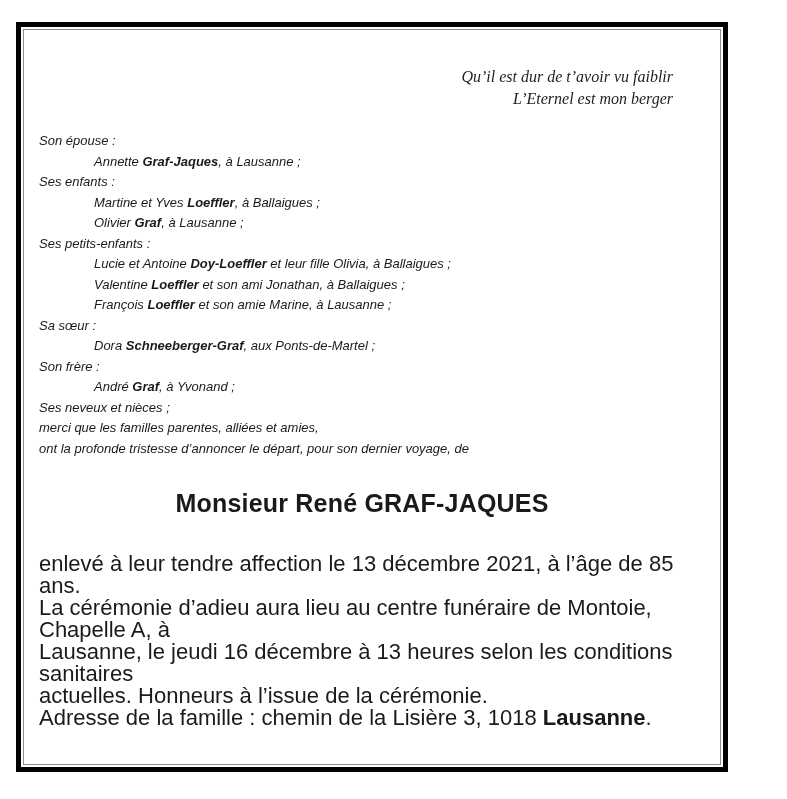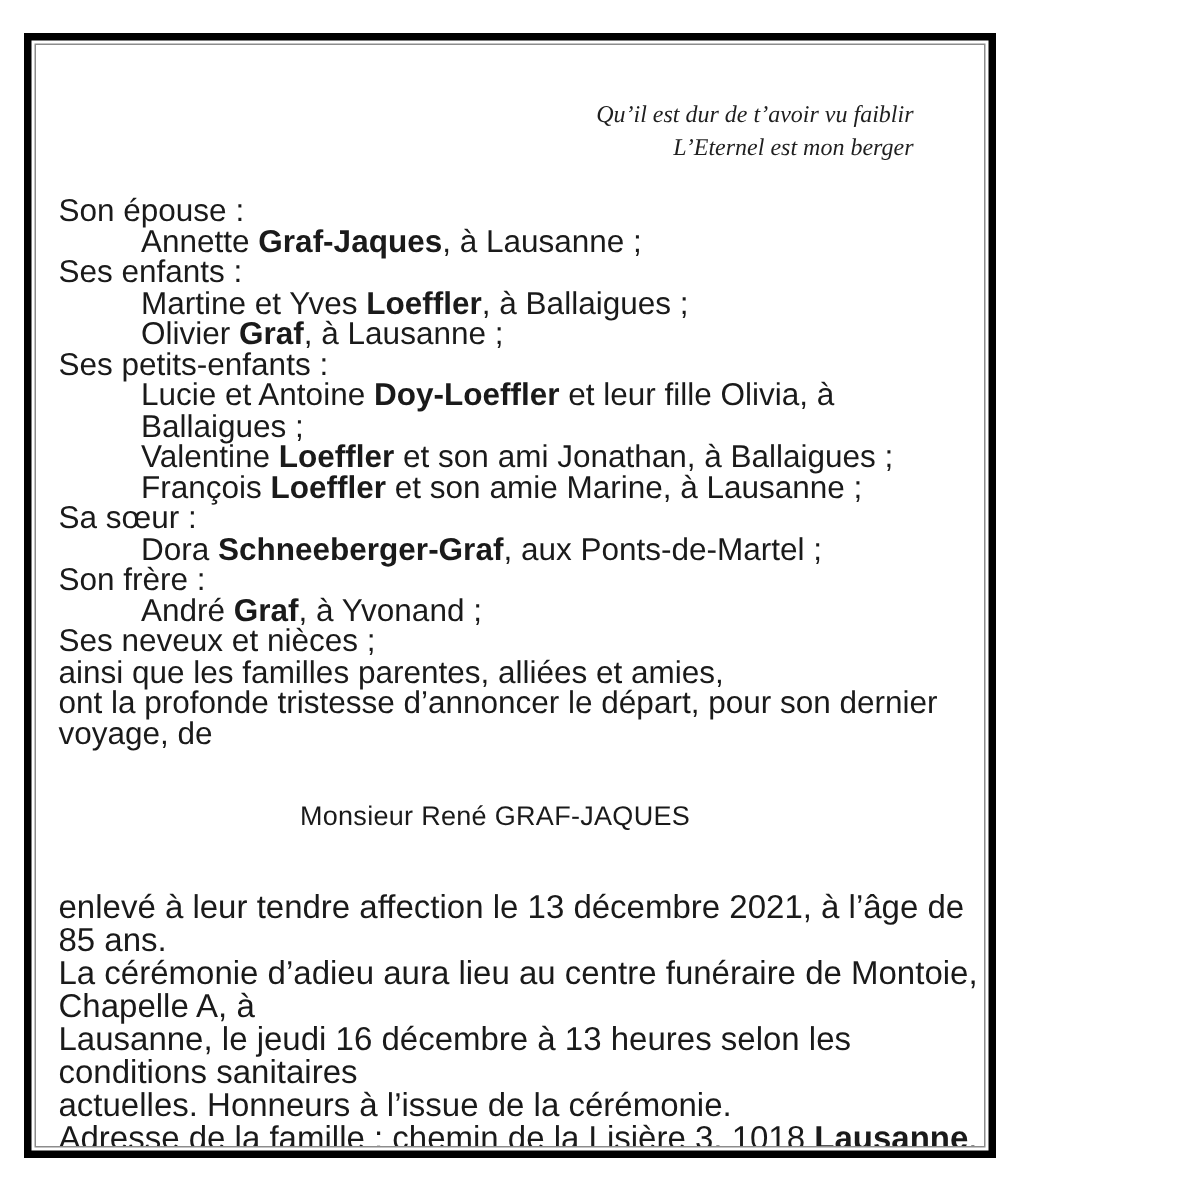--- a/index.html
+++ b/index.html
@@ -11,21 +11,21 @@
     width: 787px;
     height: 799px;
     position: relative;
     font-family: "Liberation Sans", sans-serif;
     color: #1a1a1a;
   }
   .frame-outer {
     position: absolute;
     left: 16px;
     top: 22px;
-    width: 648px;
+    width: 712px;
     height: 750px;
     border: 5px solid #000000;
     box-sizing: border-box;
   }
   .frame-inner {
     position: absolute;
     left: 2px;
     top: 2px;
     right: 2px;
     bottom: 2px;
@@ -36,31 +36,32 @@
     margin: 36px 47px 0 0;
     text-align: right;
     font-family: "Liberation Serif", serif;
     font-style: italic;
     font-size: 16px;
     line-height: 21.5px;
     color: #1f1f1f;
   }
   .family {
     margin: 22px 0 0 15px;
-    font-size: 21px;
+    font-size: 13px;
     line-height: 20.5px;
+    font-style: italic;
   }
   .family .line.indent {
     padding-left: 55px;
   }
   .deceased-name {
     margin: 32px 20px 0 0;
     text-align: center;
-    font-size: 18px;
-    font-weight: normal;
+    font-size: 25px;
+    font-weight: bold;
     line-height: 24px;
     letter-spacing: 0.2px;
   }
   .details {
     margin: 38px 0 13px 15px;
     font-size: 22px;
     line-height: 22px;
   }
   .b {
     font-weight: bold;
@@ -86,21 +87,21 @@
         <div class="line indent"><span>Olivier </span><span class="b">Graf</span><span>, à Lausanne ;</span></div>
         <div class="line"><span>Ses petits-enfants :</span></div>
         <div class="line indent"><span>Lucie et Antoine </span><span class="b">Doy-Loeffler</span><span> et leur fille Olivia, à Ballaigues ;</span></div>
         <div class="line indent"><span>Valentine </span><span class="b">Loeffler</span><span> et son ami Jonathan, à Ballaigues ;</span></div>
         <div class="line indent"><span>François </span><span class="b">Loeffler</span><span> et son amie Marine, à Lausanne ;</span></div>
         <div class="line"><span>Sa sœur :</span></div>
         <div class="line indent"><span>Dora </span><span class="b">Schneeberger-Graf</span><span>, aux Ponts-de-Martel ;</span></div>
         <div class="line"><span>Son frère :</span></div>
         <div class="line indent"><span>André </span><span class="b">Graf</span><span>, à Yvonand ;</span></div>
         <div class="line"><span>Ses neveux et nièces ;</span></div>
-        <div class="line"><span>ainsi que les familles parentes, alliées et amies,</span></div>
+        <div class="line"><span>merci que les familles parentes, alliées et amies,</span></div>
         <div class="line"><span>ont la profonde tristesse d’annoncer le départ, pour son dernier voyage, de</span></div>
       </div>
 
     <div class="deceased-name">Monsieur René GRAF-JAQUES</div>
 
     <div class="details" id="details">
         <div class="line"><span>enlevé à leur tendre affection le 13 décembre 2021, à l’âge de 85 ans.</span></div>
         <div class="line"><span>La cérémonie d’adieu aura lieu au centre funéraire de Montoie, Chapelle A, à</span></div>
         <div class="line"><span>Lausanne, le jeudi 16 décembre à 13 heures selon les conditions sanitaires</span></div>
         <div class="line"><span>actuelles. Honneurs à l’issue de la cérémonie.</span></div>

